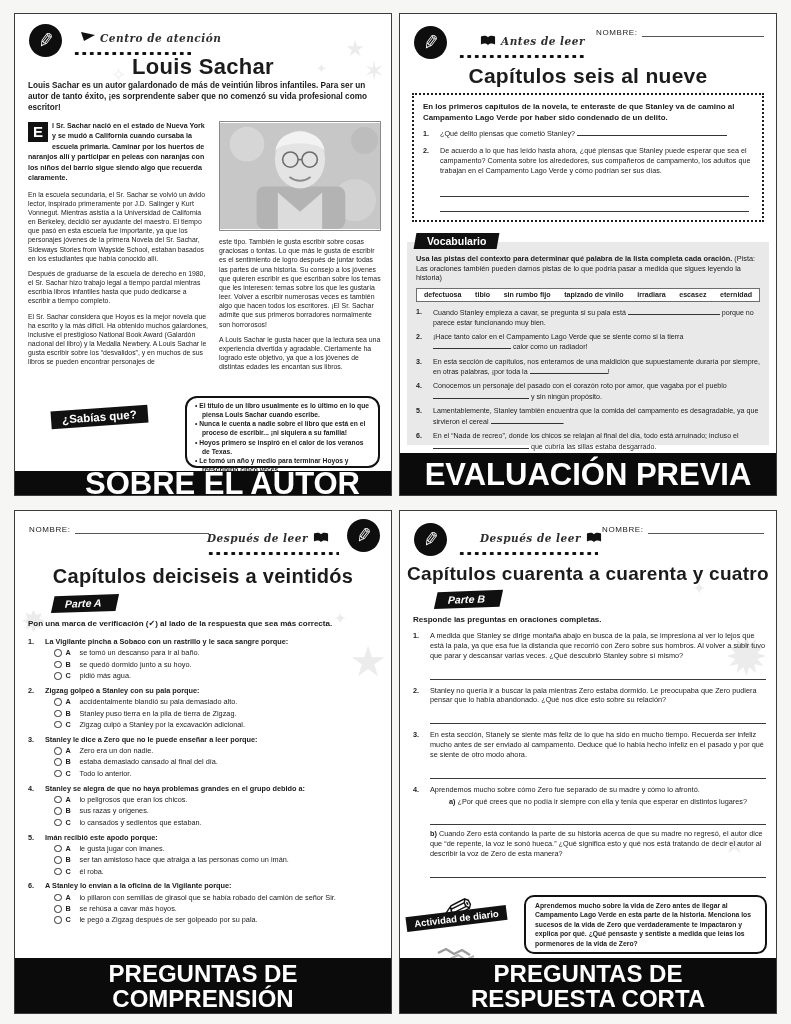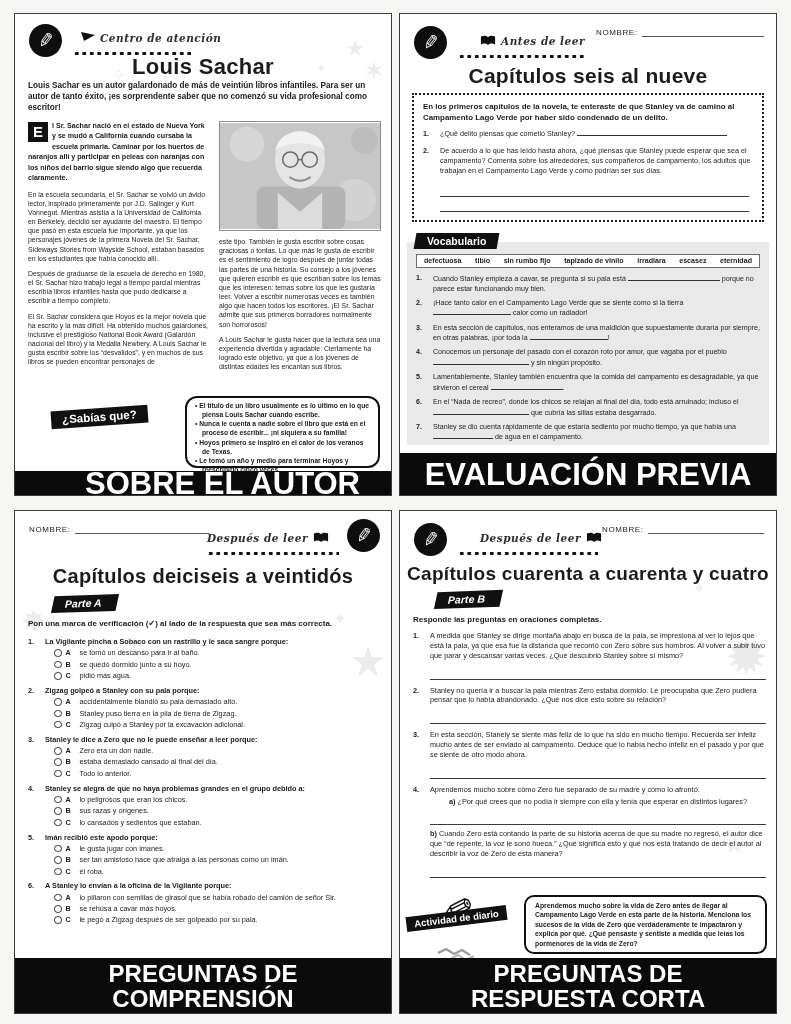--- a/index.html
+++ b/index.html
@@ -193,20 +193,24 @@
     <div class="qrow">
       <span class="qnum">2.</span>
       <span>De acuerdo a lo que has leído hasta ahora, ¿qué piensas que Stanley puede esperar que sea el campamento? Comenta sobre los alrededores, sus compañeros de campamento, los adultos que trabajan en el Campamento Lago Verde y cómo podrían ser sus días.</span>
     </div>
     <div class="ansline" style="margin:10px 4px 0 17px;"></div>
     <div class="ansline" style="margin:3px 4px 2px 17px;"></div>
   </div>
 
   <div class="vocab-panel">
     <div class="vocab-label"><span>Vocabulario</span></div>
+    <div class="vocab-instr">
+      <span style="font-weight:bold; font-size:7.4px;">Usa las pistas del contexto para determinar qué palabra de la lista completa cada oración.</span>
+      <span>(Pista: Las oraciones también pueden darnos pistas de lo que podría pasar a medida que sigues leyendo la historia)</span>
+    </div>
     <div class="wordbank">
       <span>defectuosa</span>
       <span>tibio</span>
       <span>sin rumbo fijo</span>
       <span>tapizado de vinilo</span>
       <span>irradiara</span>
       <span>escasez</span>
       <span>eternidad</span>
     </div>
     <div class="vitem">

